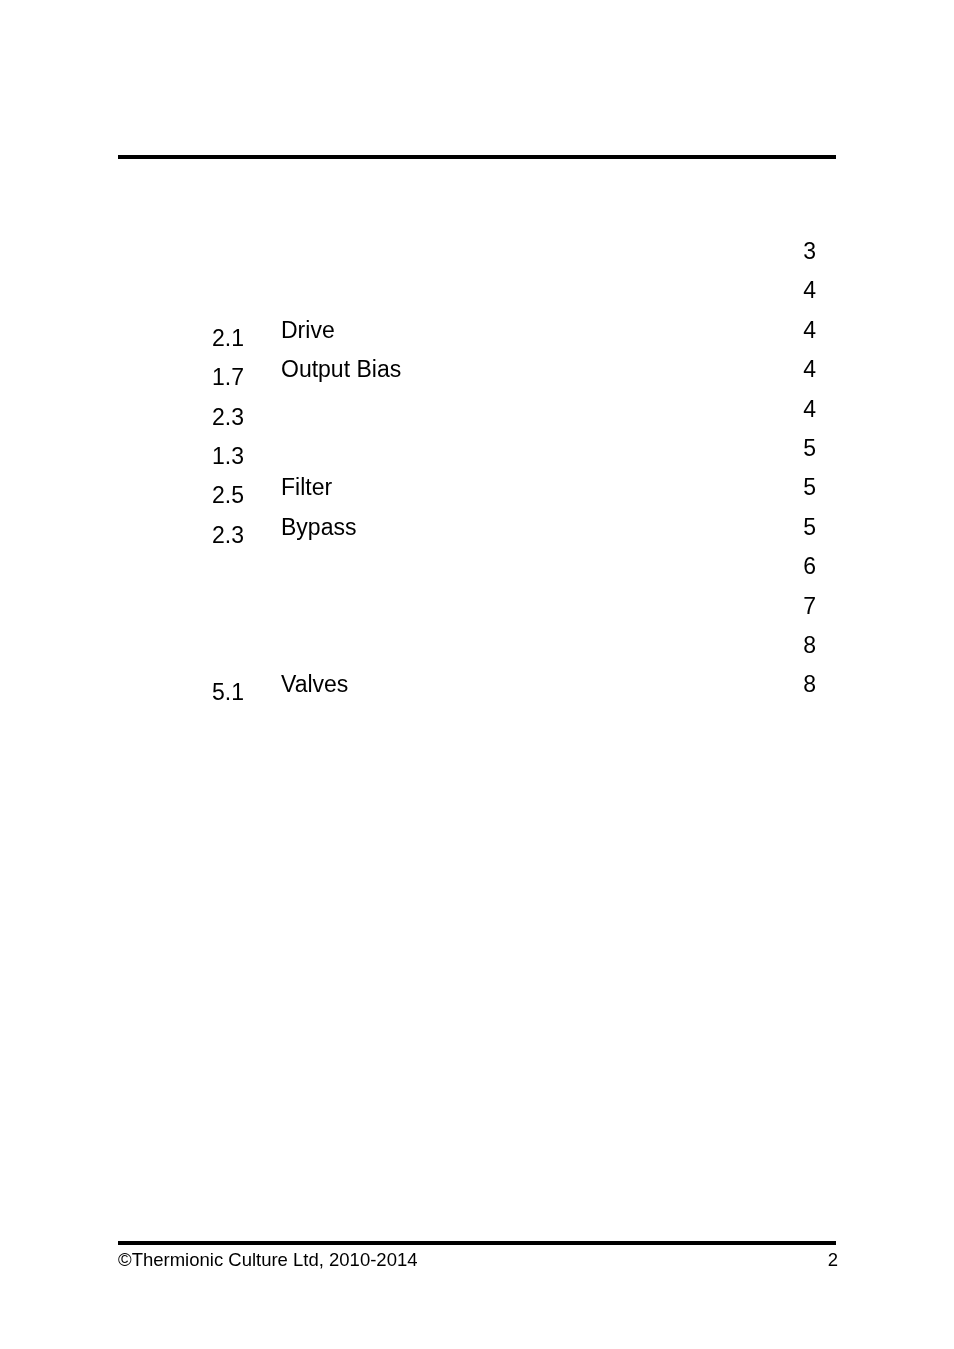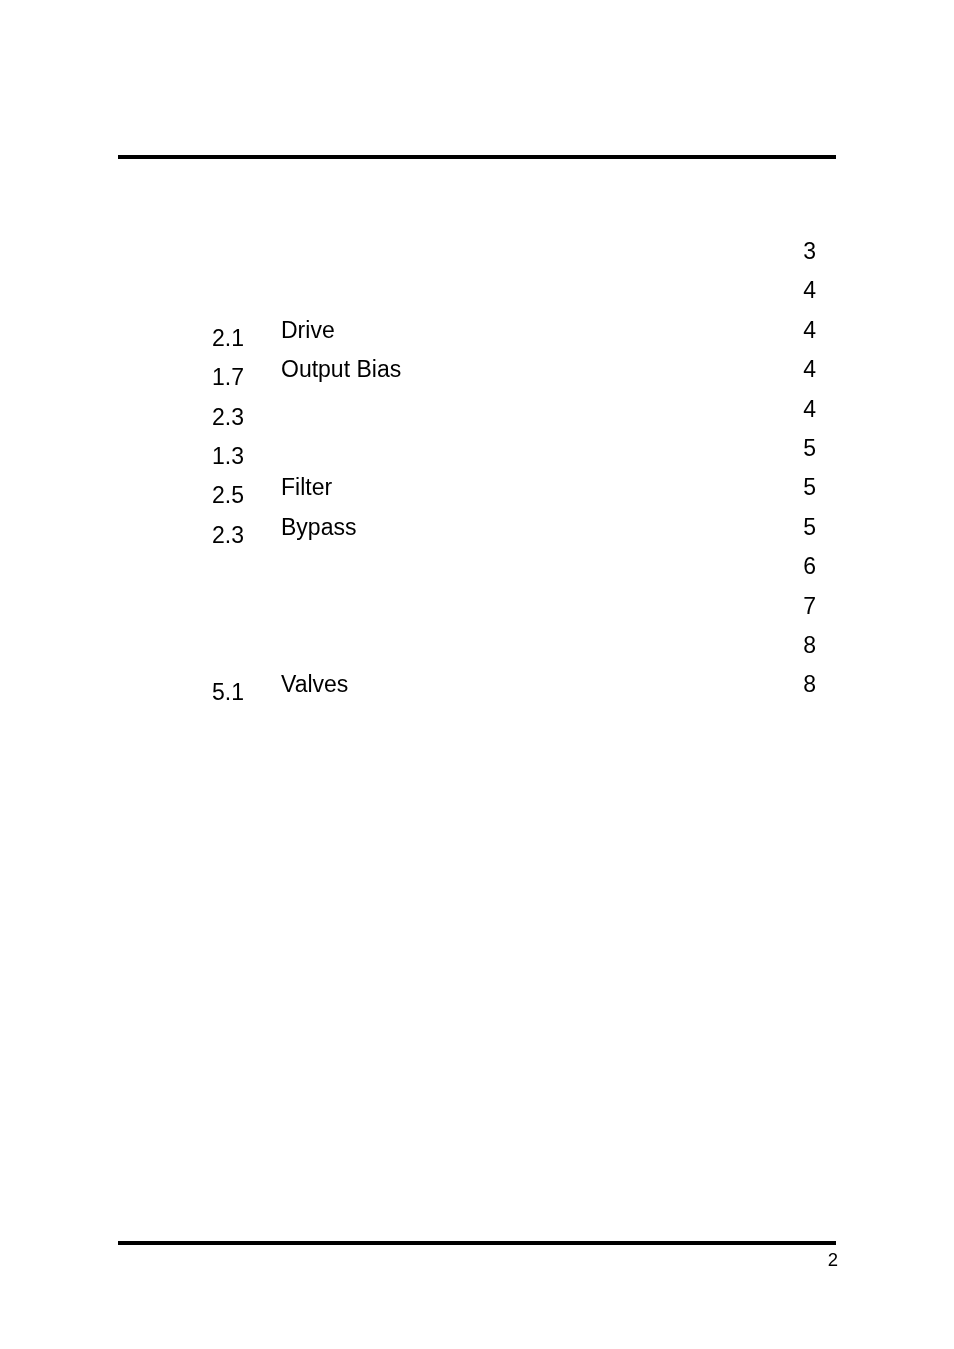--- a/index.html
+++ b/index.html
@@ -170,16 +170,17 @@
       <div class="toc-row level2">
         <span class="toc-num">5.1</span>
         <span class="toc-label">Valves</span>
         <span class="toc-page">8</span>
       </div>
     </div>
 
   <div class="footer-rule"></div>
 
   <div class="footer">
+    <span class="footer-copyright">©Thermionic Culture Ltd, 2010-2014</span>
     <span class="footer-pagenum">2</span>
   </div>
 
 </div>
 
 </body></html>

